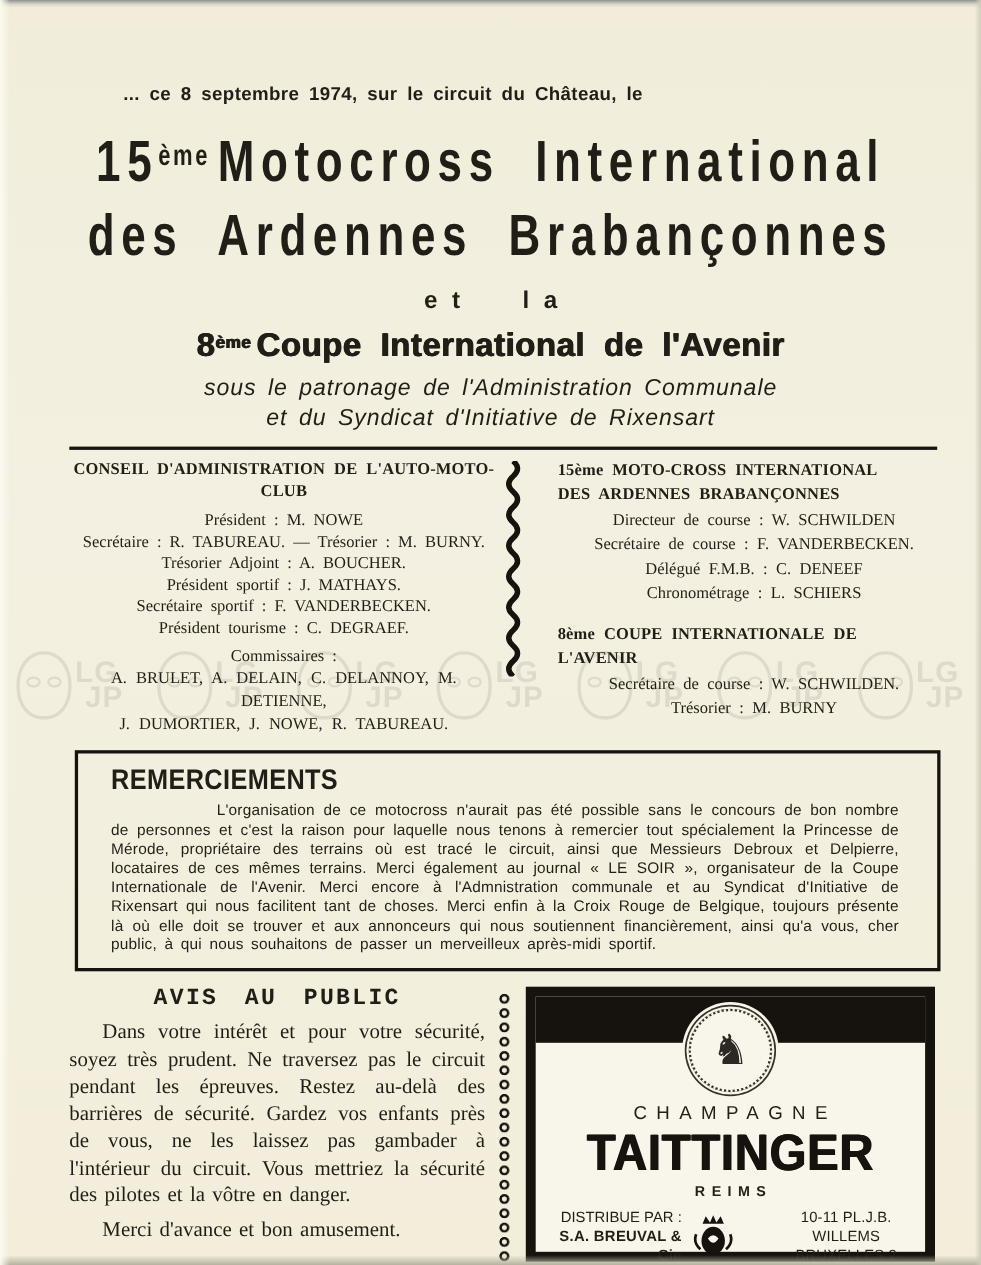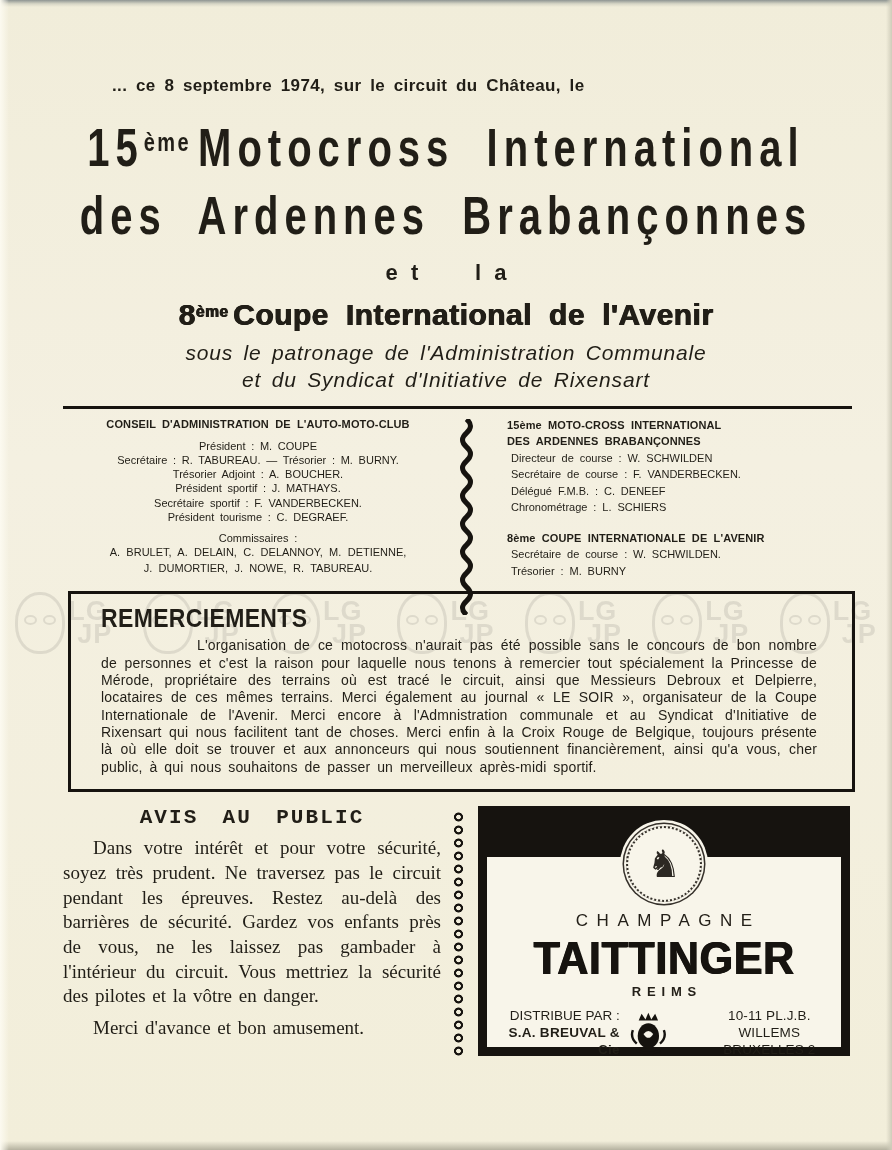--- a/index.html
+++ b/index.html
@@ -48,31 +48,31 @@
     letter-spacing:0.6em; word-spacing:1.1em; text-indent:0.6em; }
   .coupe { margin-top:12px; text-align:center; font-weight:bold; font-size:30px; word-spacing:0.28em; letter-spacing:0.015em;
     text-shadow:0.7px 0 0 currentColor, -0.3px 0 0 currentColor; }
   .coupe .title-sup { font-size:0.52em; vertical-align:0.5em; margin-right:0.3em; letter-spacing:0.03em; }
   .patronage { margin-top:8px; text-align:center; font-style:italic; font-size:21px; line-height:1.28;
     letter-spacing:0.04em; word-spacing:0.18em; }
 
   .rule { margin:12px 40px 0 63px; height:3px; background:#16130f; }
 
   
-  .committees { display:flex; margin:8px 42px 0 63px; position:relative; font-size:11px; line-height:1.28; }
+  .committees { display:flex; margin:8px 42px 0 63px; position:relative; font-size:15px; line-height:1.28;font-family:Liberation Serif, serif; }
   .col-left { width:390px; text-align:center; }
   .col-head { font-weight:bold; word-spacing:0.28em; letter-spacing:0.01em; line-height:1.35; }
   .col-left .body-line { word-spacing:0.24em; line-height:1.3; }
   .col-left .first { margin-top:7px; }
   .comm-label { margin-top:7px; font-weight:normal; word-spacing:0.24em; }
   .comm-line { word-spacing:0.3em; line-height:1.4; }
   .wavy { position:absolute; left:396px; top:2px; }
   .col-right { margin-left:42px; flex:1; }
   .col-right .col-head { text-align:left; margin-left:12px; line-height:1.5; }
-  .col-right .body-line { margin-left:16px; word-spacing:0.26em; line-height:1.5; }
+  .col-right .body-line { margin-left:26px; word-spacing:0.26em; line-height:1.5;text-align:center; }
   .sec2 { margin-top:14px; }
 
   
   .rem-box { margin:12px 37px 0 68px; border:3px solid #16130f; padding:9px 35px 13px 30px; background:transparent; }
   .rem-h { display:inline-block; font-size:23px; font-weight:bold; letter-spacing:0.015em;
     transform:scaleY(1.12); transform-origin:left top; }
   .rem-body { margin-top:7px; font-size:14px; line-height:1.24; text-align:justify; text-indent:96px;
     word-spacing:0.2em; letter-spacing:0.012em; }
 
   
@@ -181,21 +181,21 @@
       </div>
     </header>
 
     <div class="rule"></div>
 
     <section class="committees">
       <div class="col-left">
         <div class="col-head">
           <div>CONSEIL D'ADMINISTRATION DE L'AUTO-MOTO-CLUB</div>
         </div>
-        <div class="body-line first">Président : M. COUPE</div>
+        <div class="body-line first">Président : M. NOWE</div>
         <div class="body-line">Secrétaire : R. TABUREAU. — Trésorier : M. BURNY.</div>
         <div class="body-line">Trésorier Adjoint : A. BOUCHER.</div>
         <div class="body-line">Président sportif : J. MATHAYS.</div>
         <div class="body-line">Secrétaire sportif : F. VANDERBECKEN.</div>
         <div class="body-line">Président tourisme : C. DEGRAEF.</div>
         <div class="comm-label">Commissaires :</div>
         <div class="comm-line">A. BRULET, A. DELAIN, C. DELANNOY, M. DETIENNE,</div>
         <div class="comm-line">J. DUMORTIER, J. NOWE, R. TABUREAU.</div>
       </div>
 

